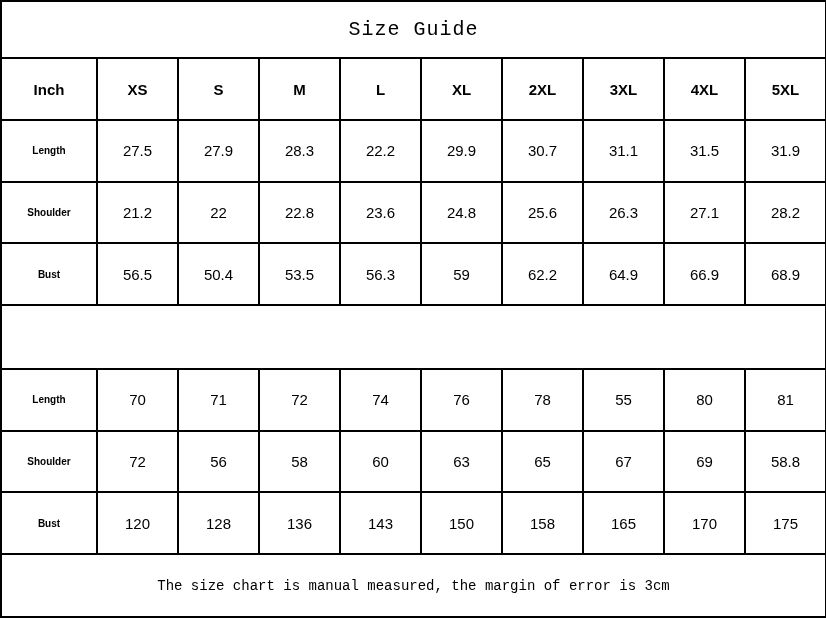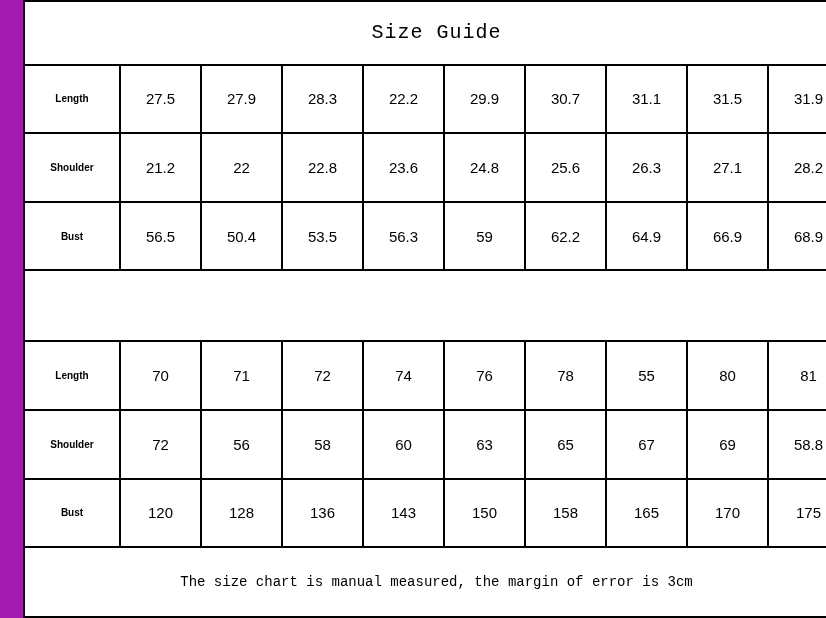--- a/index.html
+++ b/index.html
@@ -6,21 +6,20 @@
     margin: 0;
     padding: 0;
     background: #ffffff;
   }
   .page {
     width: 826px;
     height: 618px;
     background: #a21caf;
     box-sizing: border-box;
     overflow: hidden;
-    padding-left: 23px;
   }
   table.size-guide {
     width: 826px;
     height: 618px;
     border-collapse: collapse;
     table-layout: fixed;
     background: #ffffff;
   }
   table.size-guide td {
     border: 2px solid #000000;
@@ -84,20 +83,32 @@
         <col class="c-size">
         <col class="c-size">
         <col class="c-size">
     </colgroup>
     <tbody>
       <tr>
         <td colspan="10" class="title-cell">Size Guide</td>
       </tr>
     </tbody>
     <tbody>
+        <tr>
+          <td class="head-cell">Inch</td>
+          <td class="head-cell">XS</td>
+          <td class="head-cell">S</td>
+          <td class="head-cell">M</td>
+          <td class="head-cell">L</td>
+          <td class="head-cell">XL</td>
+          <td class="head-cell">2XL</td>
+          <td class="head-cell">3XL</td>
+          <td class="head-cell">4XL</td>
+          <td class="head-cell">5XL</td>
+        </tr>
         <tr>
           <td class="label-cell">Length</td>
           <td class="value-cell">27.5</td>
           <td class="value-cell">27.9</td>
           <td class="value-cell">28.3</td>
           <td class="value-cell">22.2</td>
           <td class="value-cell">29.9</td>
           <td class="value-cell">30.7</td>
           <td class="value-cell">31.1</td>
           <td class="value-cell">31.5</td>

